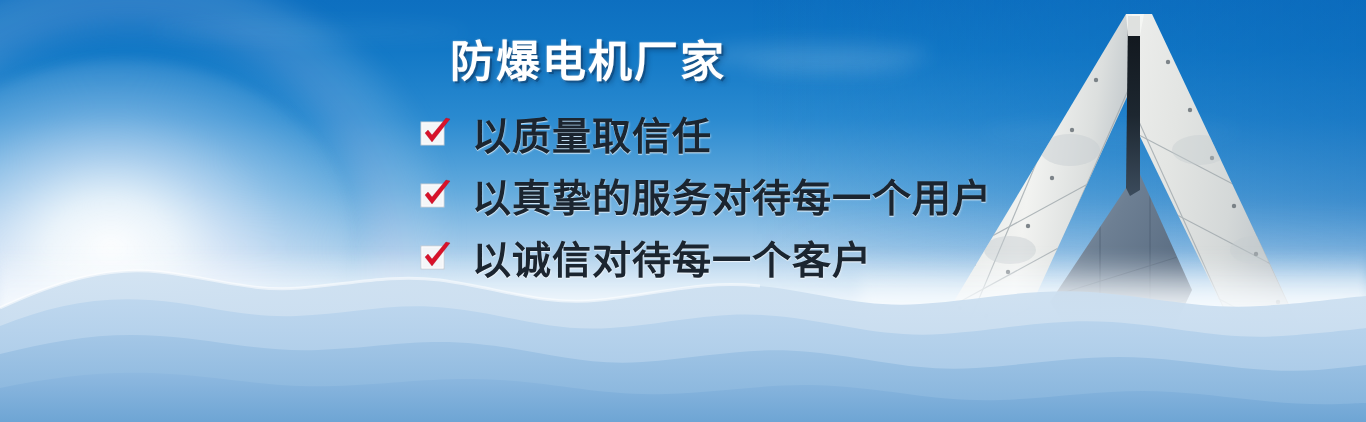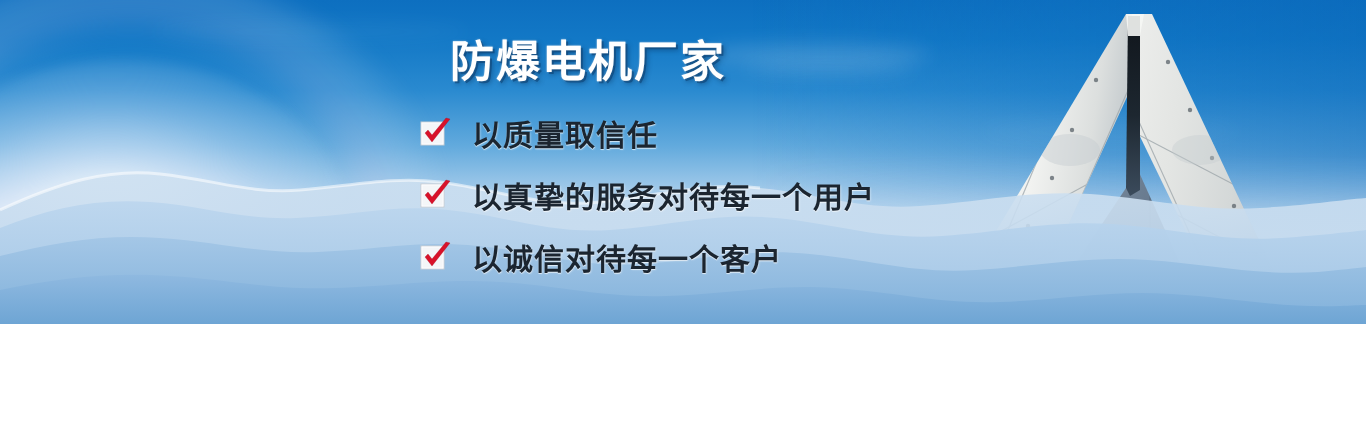--- a/index.html
+++ b/index.html
@@ -4,21 +4,21 @@
 <title>Banner</title>
 <style>
   html, body {
     margin: 0;
     padding: 0;
     background: #ffffff;
   }
   #banner {
     position: relative;
     width: 1366px;
-    height: 324px;
+    height: 422px;
     overflow: hidden;
     font-family: "Liberation Sans", "DejaVu Sans", sans-serif;
     user-select: none;
   }
 
   
   .sky {
     position: absolute;
     inset: 0;
     background: linear-gradient(to bottom,
@@ -166,21 +166,21 @@
   .check-icon {
     position: relative;
     width: 26px;
     height: 26px;
     flex: 0 0 26px;
     margin-right: 26px;
   }
   .check-icon svg { display: block; width: 34px; height: 32px; margin: -3px 0 0 -1px; }
 
   .bullet-label {
-    font-size: 30px;
+    font-size: 39px;
     font-weight: bold;
     letter-spacing: 1px;
     color: #1b2530;
     white-space: nowrap;
     text-shadow:
         0 1px 0 rgba(255,255,255,0.55),
         1px 1px 2px rgba(255,255,255,0.35);
   }
 </style>
 </head>

